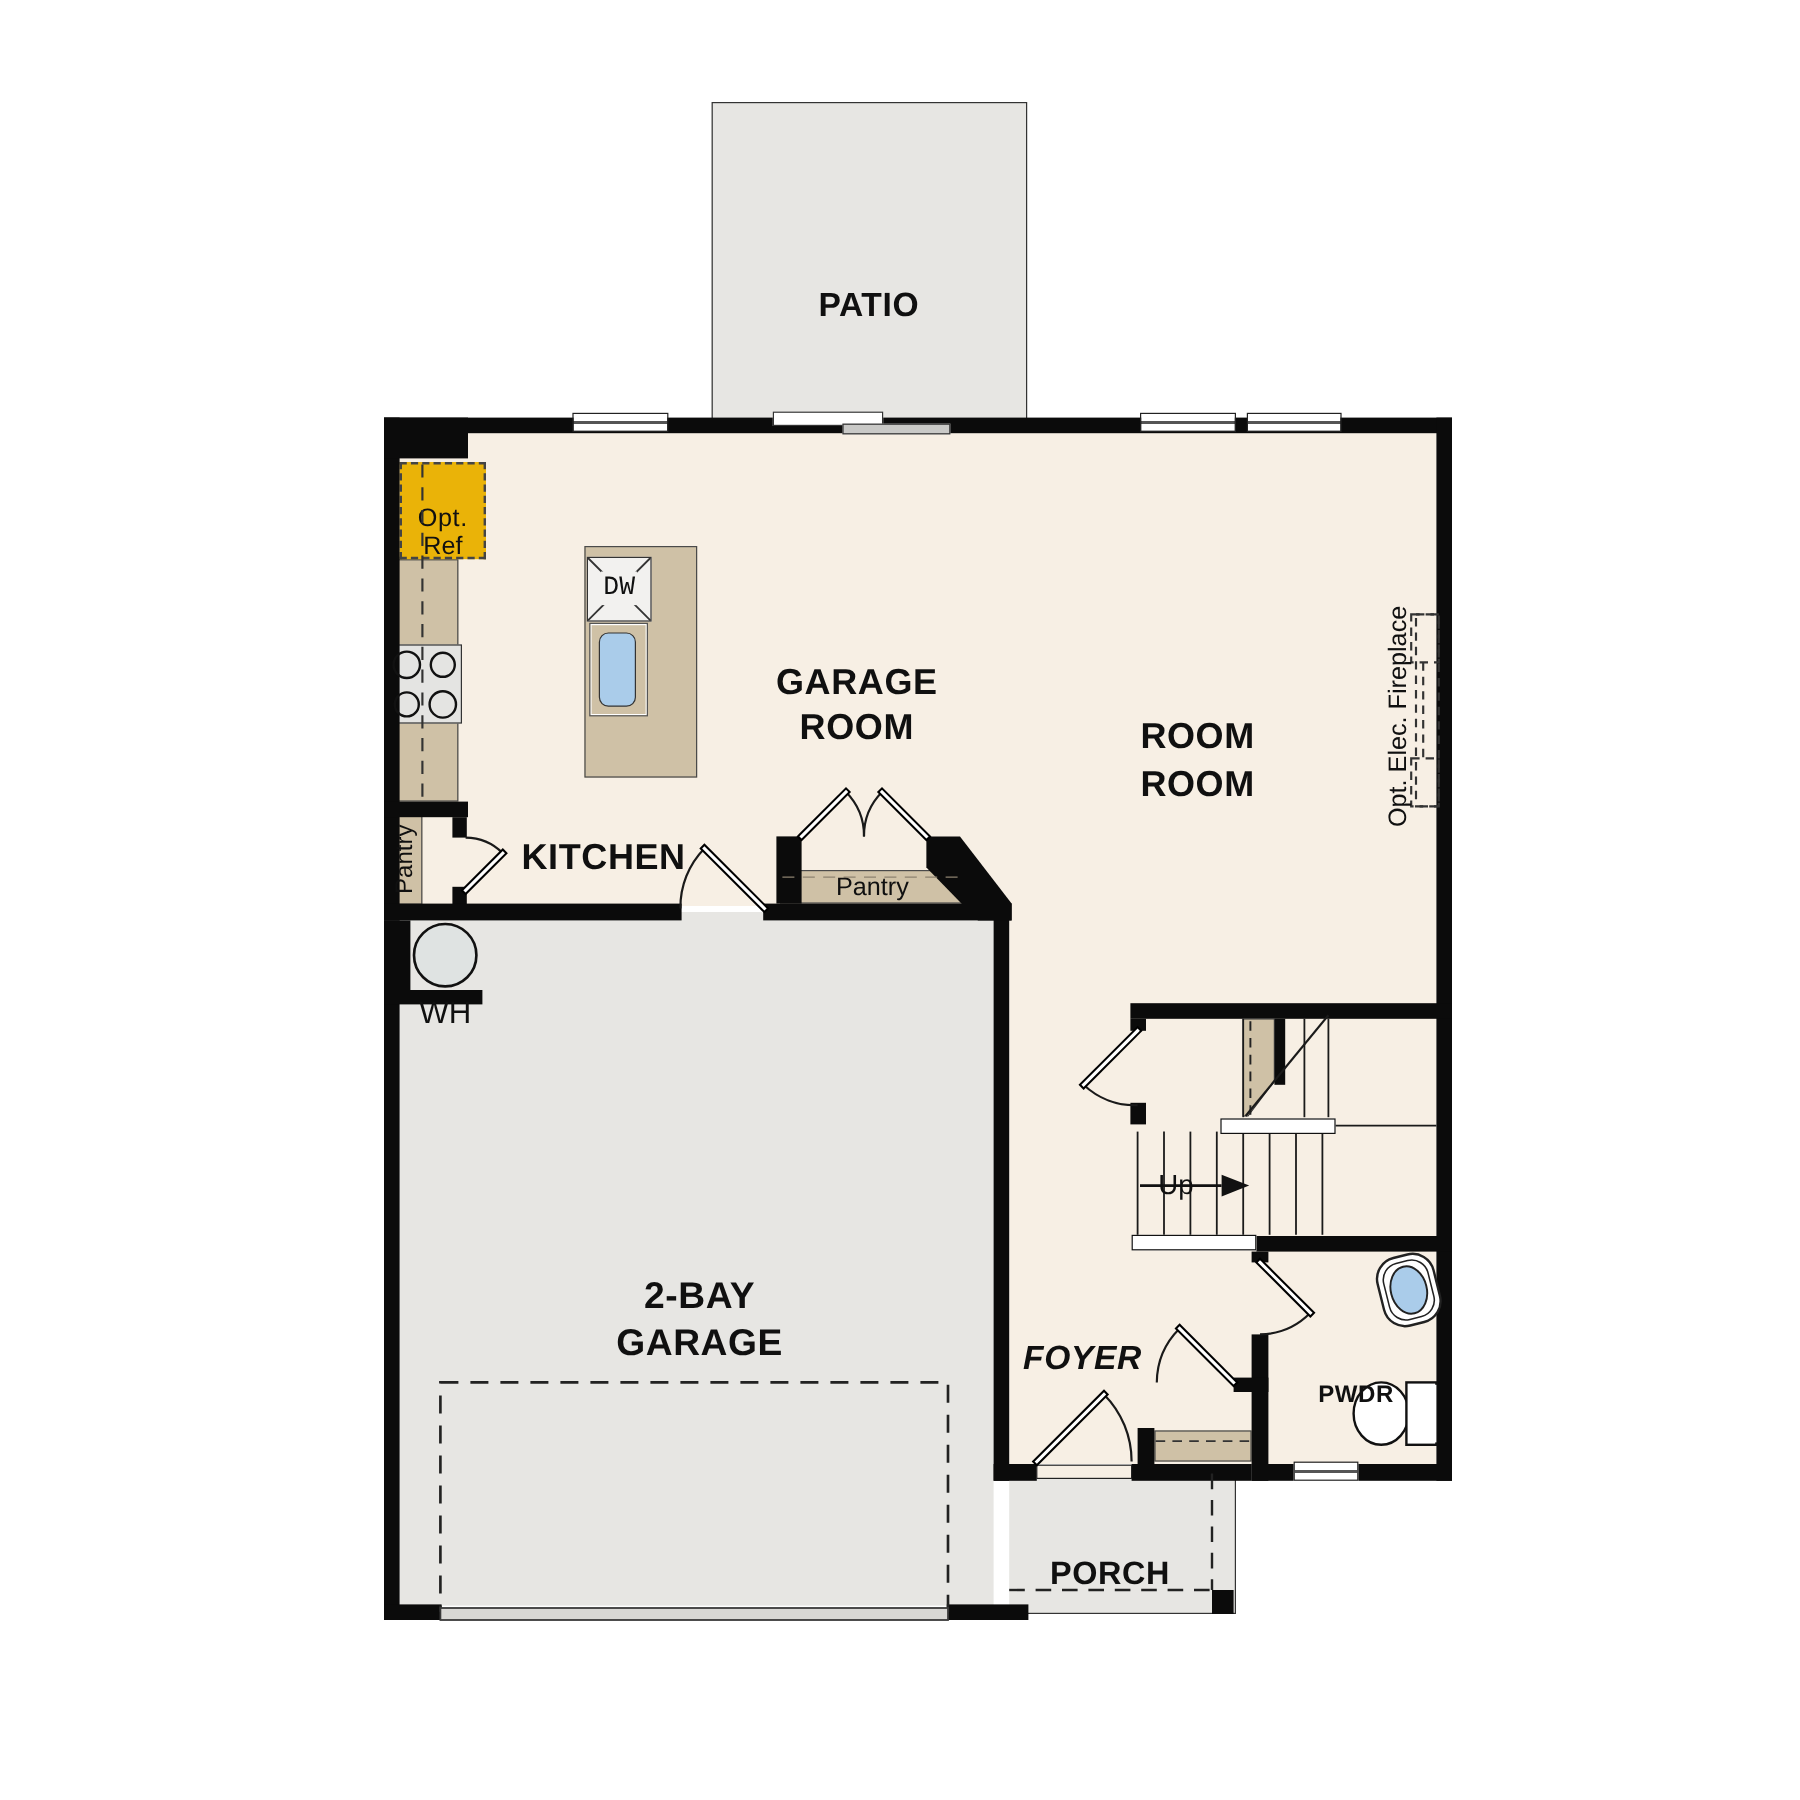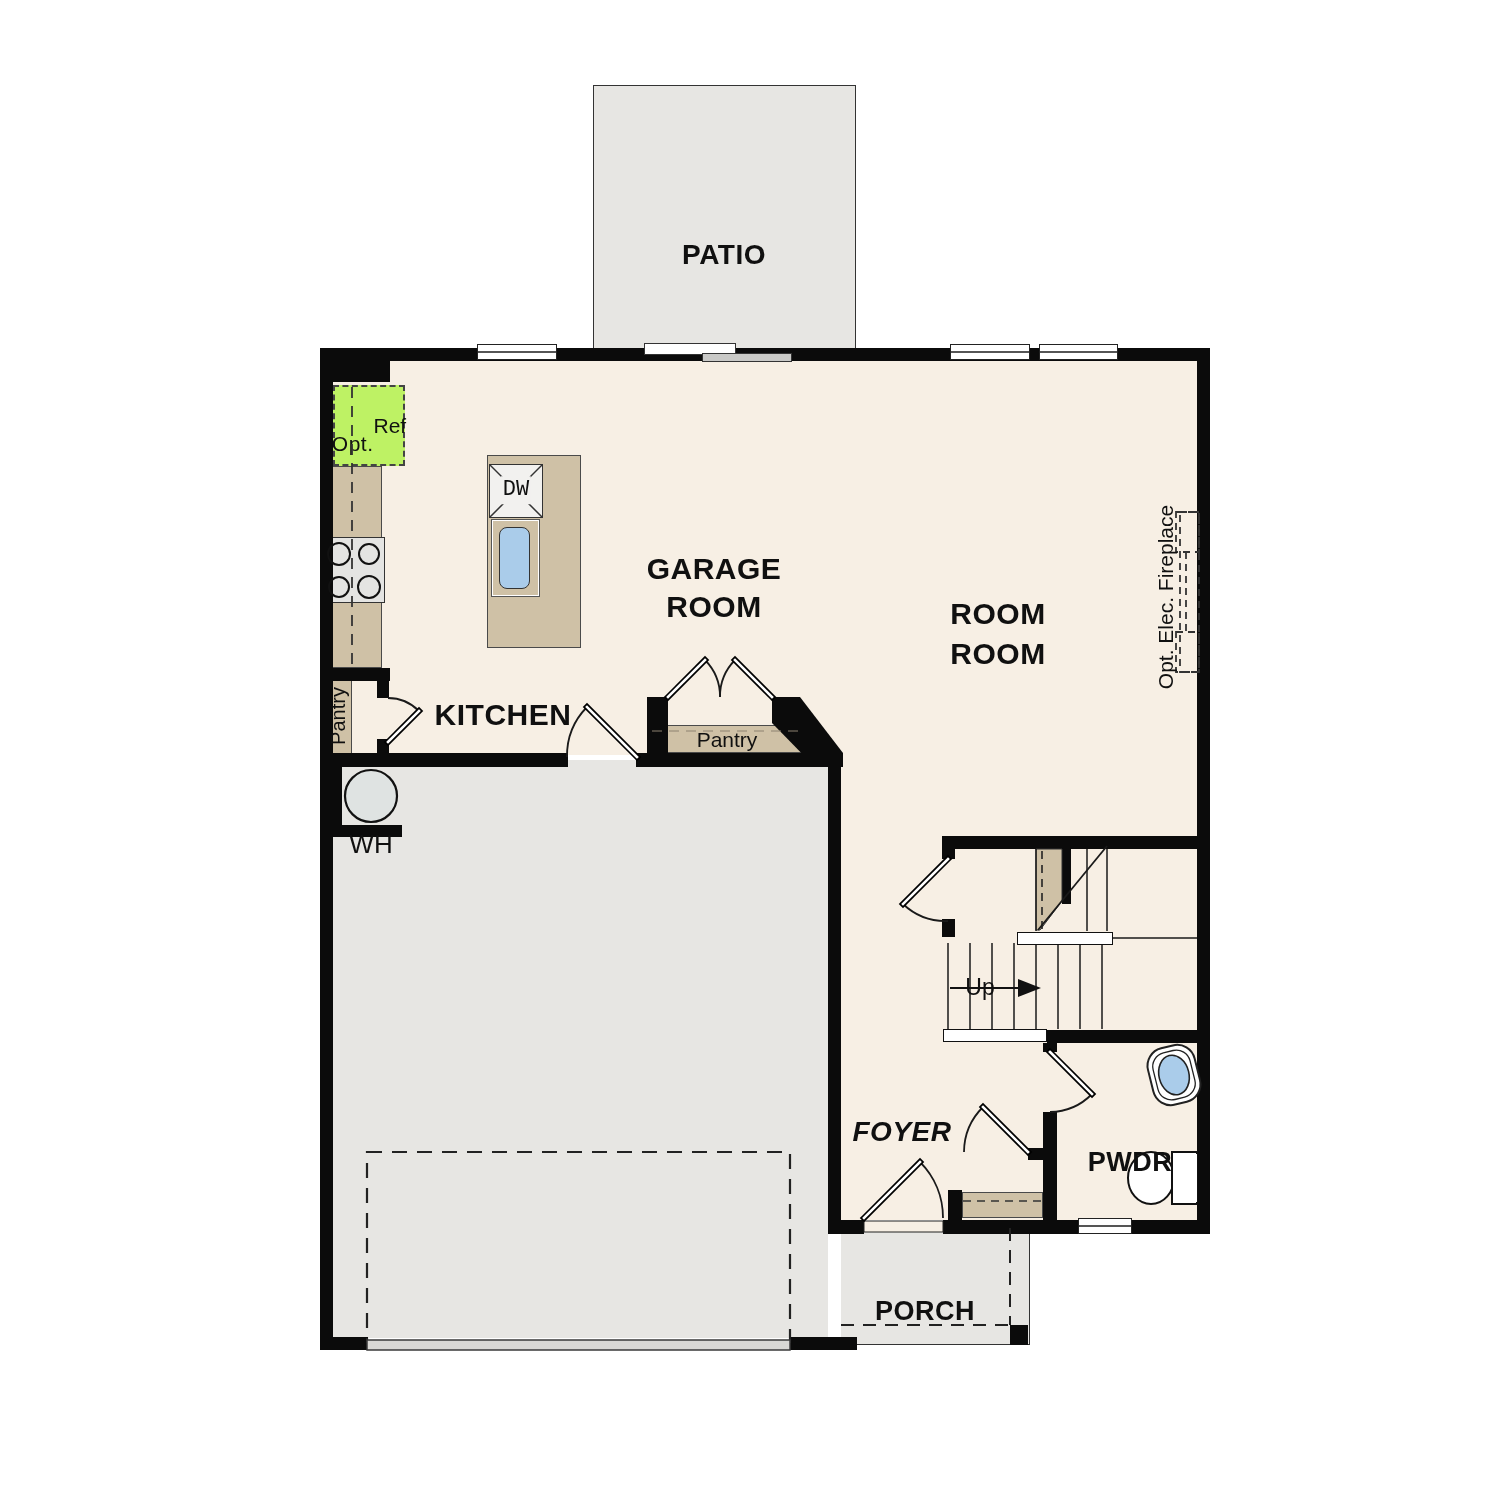--- a/index.html
+++ b/index.html
@@ -9,22 +9,22 @@
   .wall{position:absolute;background:#0b0b0b;}
   .floor{position:absolute;background:#f7efe4;}
   .gray{position:absolute;background:#e7e6e3;}
   .tan{position:absolute;background:#cfc1a6;border:1.2px solid #4a4a4a;box-sizing:border-box;}
   .win{position:absolute;box-sizing:border-box;border:1.5px solid #222;
        background:linear-gradient(#fff 42%,#555 42%,#555 58%,#fff 58%);}
   .lbl{position:absolute;transform:translate(-50%,-50%);color:#101010;white-space:nowrap;
        text-align:center;line-height:1.25;}
   .bold{font-weight:bold;letter-spacing:.5px;margin-top:36px;}
   .rot{transform:translate(-50%,-50%) rotate(-90deg);}
-  .dashedbox{position:absolute;box-sizing:border-box;border:2px dashed #444;background:#bef264;
-       display:flex;align-items:center;justify-content:center;flex-direction:row;}
+  .dashedbox{position:absolute;box-sizing:border-box;border:2px dashed #444;background:#eab308;
+       display:flex;align-items:center;justify-content:center;flex-direction:column;}
   svg.overlay{position:absolute;left:0;top:0;width:1500px;height:1500px;pointer-events:none;}
 </style>
 </head>
 <body>
 
 <div id="plan">
 
   <div class="gray" style="left:593px;top:85px;width:263px;height:267px;border:1.5px solid #333;box-sizing:border-box;"></div>
   <div class="floor" style="left:332px;top:360px;width:865px;height:395px;"></div>
   <div class="floor" style="left:841px;top:755px;width:356px;height:465px;"></div>
@@ -202,23 +202,27 @@
     <span style="display:block;">ROOM</span>
   </div>
 
   <div class="lbl bold" style="left:998px;top:598px;font-size:30px;line-height:40px;">
     <span style="display:block;">ROOM</span>
     <span style="display:block;">ROOM</span>
   </div>
 
   <div class="lbl bold" style="left:503px;top:679px;font-size:30px;">KITCHEN</div>
 
+  <div class="lbl bold" style="left:583px;top:1063px;font-size:31px;line-height:39px;">
+    <span style="display:block;">2-BAY</span>
+    <span style="display:block;">GARAGE</span>
+  </div>
 
   <div class="lbl bold" style="left:902px;top:1095px;font-size:28px;font-style:italic;">FOYER</div>
-  <div class="lbl bold" style="left:1130px;top:1127px;font-size:27px;">PWDR</div>
+  <div class="lbl bold" style="left:1130px;top:1127px;font-size:20px;">PWDR</div>
   <div class="lbl bold" style="left:925px;top:1276px;font-size:27px;">PORCH</div>
 
   <div class="lbl" style="left:727px;top:740px;font-size:21px;">Pantry</div>
   <div class="lbl rot" style="left:338px;top:716px;font-size:20px;">Pantry</div>
   <div class="lbl" style="left:516px;top:490px;font-size:22px;background:#f2f1ef;padding:0 2px;font-family:Liberation Mono, monospace;">DW</div>
   <div class="lbl" style="left:371px;top:796px;font-size:26px;margin-top:48px;">WH</div>
   <div class="lbl" style="left:980px;top:987px;font-size:23px;">Up</div>
   <div class="lbl rot" style="left:1166px;top:597px;font-size:21px;">Opt. Elec. Fireplace</div>
 
 </div>

